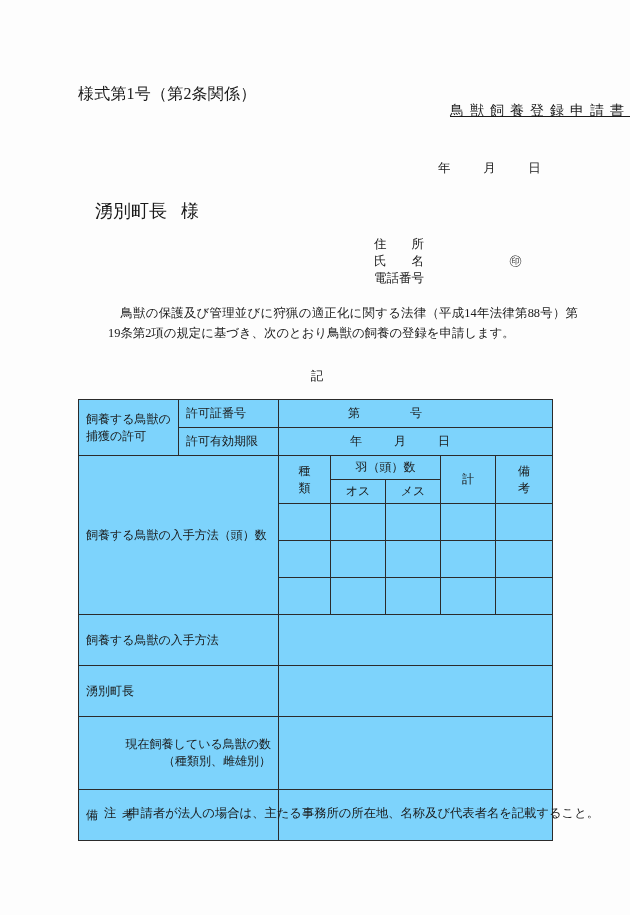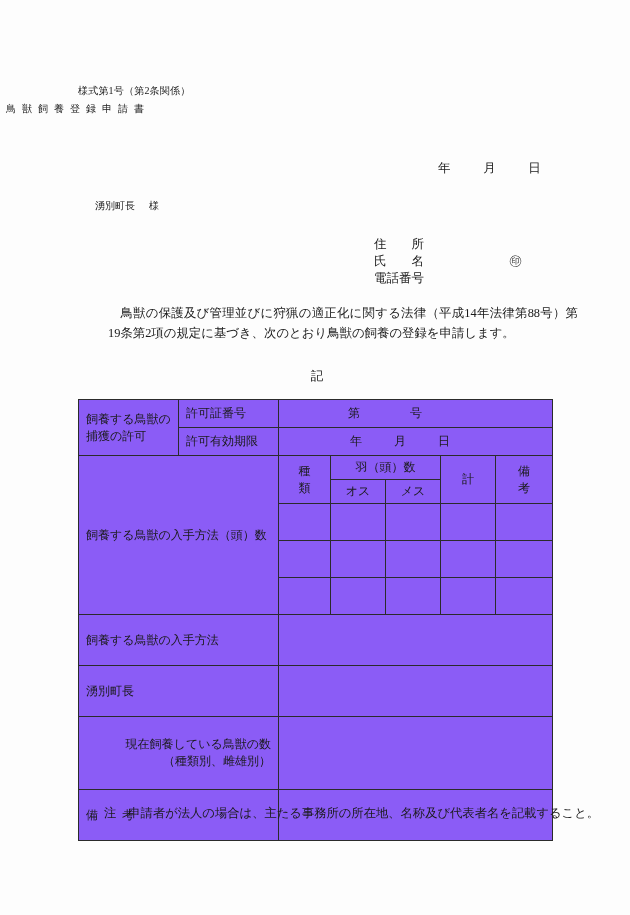--- a/index.html
+++ b/index.html
@@ -22,55 +22,56 @@
     position: absolute;
     inset: 0;
     background: #fdfdfd;
   }
 
   
   .form-no {
     position: absolute;
     left: 78px;
     top: 84px;
-    font-size: 10px;
+    font-size: 16px;
     letter-spacing: 0.2px;
     white-space: nowrap;
   }
   .doc-title {
     position: absolute;
     left: 0;
     right: 0;
     top: 102px;
-    text-align: left;
-    font-size: 10px;
+    text-align: right;
+    font-size: 14px;
     letter-spacing: 6px;
     padding-left: 6px;
     white-space: nowrap;
+    text-decoration: underline;
   }
 
   
   .date-line {
     position: absolute;
     left: 438px;
     top: 160px;
     font-size: 12.5px;
     white-space: nowrap;
   }
   .date-line span { display: inline-block; }
   .date-line .y { width: 42px; }
   .date-line .m { width: 42px; }
   .date-line .d { width: 20px; }
 
   
   .addressee {
     position: absolute;
     left: 95px;
     top: 199px;
-    font-size: 10px;
+    font-size: 18px;
     white-space: nowrap;
   }
   .addressee .sama { margin-left: 14px; }
 
   
   .applicant {
     position: absolute;
     left: 344px;
     top: 236px;
     font-size: 12.5px;
@@ -118,21 +119,21 @@
     top: 399px;
     width: 474px;
     border-collapse: collapse;
     table-layout: fixed;
     font-size: 12px;
   }
   .form-table td {
     border: 1px solid #2b2b2b;
     padding: 0;
     vertical-align: middle;
-    background: #8b5cf6;
+    background: #7dd3fc;
   }
   .form-table .pad {
     padding: 3px 7px;
   }
   .cell-label {
     line-height: 17px;
   }
   .center { text-align: center; }
 
   .h-permit { height: 21px; margin-left: 9px; }

